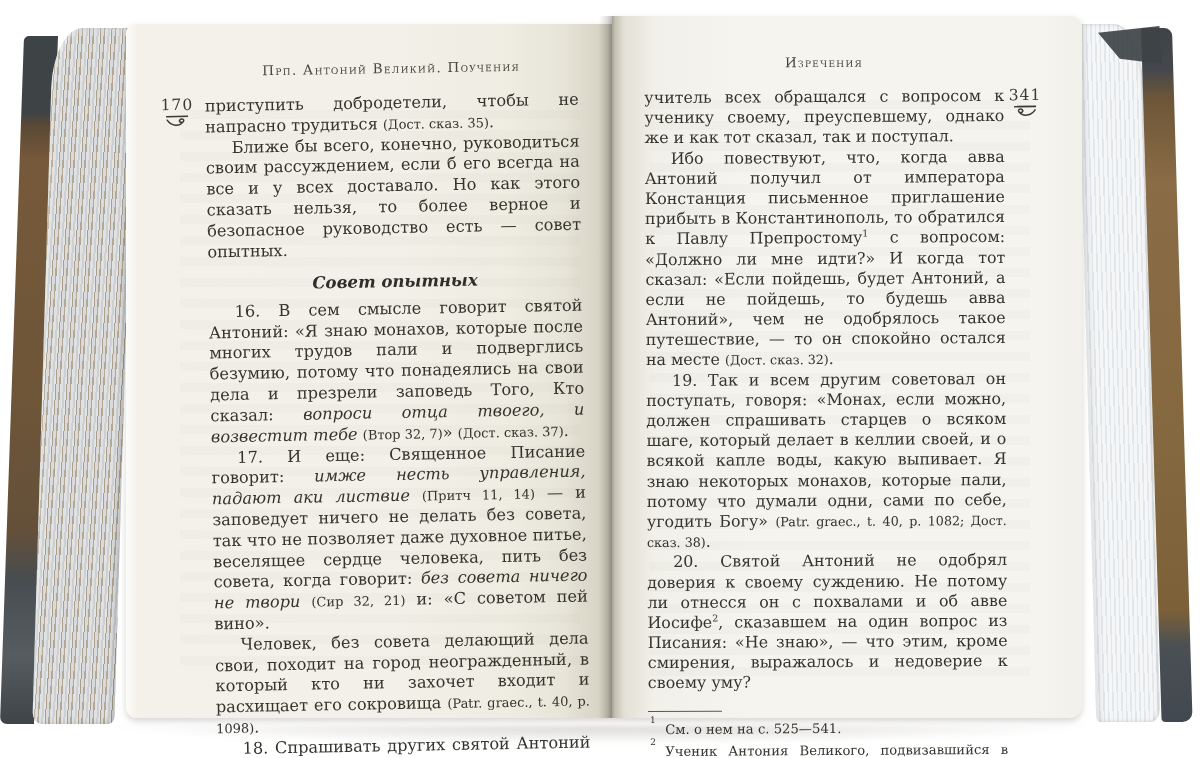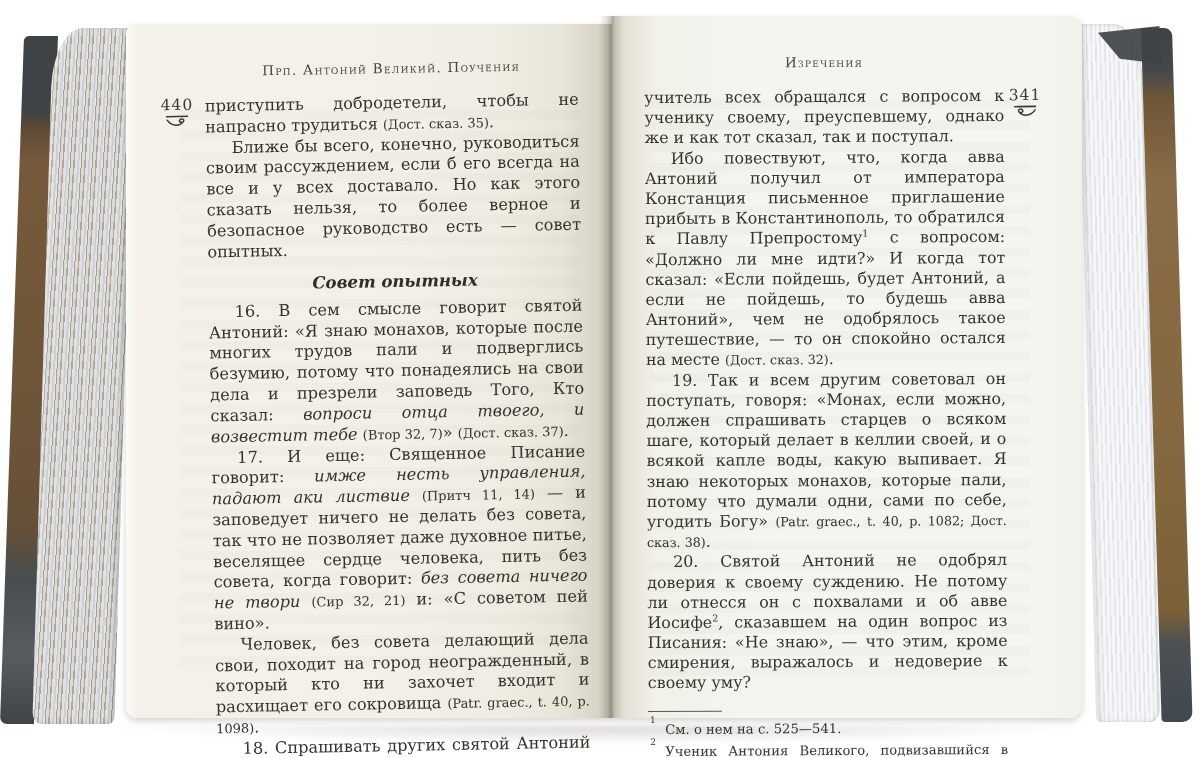--- a/index.html
+++ b/index.html
@@ -96,21 +96,21 @@
         <p class="para"><span>приступить добродетели, чтобы не напрасно трудиться </span><span class="ref">(Дост. сказ. 35)</span><span>.</span></p>
         <p class="para indent"><span>Ближе бы всего, конечно, руководиться своим рассуждением, если б его всегда на все и у всех доставало. Но как этого сказать нельзя, то более верное и безопасное руководство есть — совет опытных.</span></p>
         <div class="section-heading">Совет опытных</div>
         <p class="para indent"><span>16. В сем смысле говорит святой Антоний: «Я знаю монахов, которые после многих трудов пали и подверглись безумию, потому что понадеялись на свои дела и презрели заповедь Того, Кто сказал: </span><span class="italic">вопроси отца твоего, и возвестит тебе</span><span> </span><span class="ref">(Втор 32, 7)</span><span>» </span><span class="ref">(Дост. сказ. 37)</span><span>.</span></p>
         <p class="para indent"><span>17. И еще: Священное Писание говорит: </span><span class="italic">имже несть управления, падают аки листвие</span><span> </span><span class="ref">(Притч 11, 14)</span><span> — и заповедует ничего не делать без совета, так что не позволяет даже духовное питье, веселящее сердце человека, пить без совета, когда говорит: </span><span class="italic">без совета ничего не твори</span><span> </span><span class="ref">(Сир 32, 21)</span><span> и: «С советом пей вино».</span></p>
         <p class="para indent"><span>Человек, без совета делающий дела свои, походит на город неогражденный, в который кто ни захочет входит и расхищает его сокровища </span><span class="ref">(Patr. graec., t. 40, p. 1098)</span><span>.</span></p>
         <p class="para indent"><span>18. Спрашивать других святой Антоний считал столь спасительным делом, что даже сам</span></p>
       </div>
   </div>
   <div class="page-num pn-left">
-    <span>440</span>
+    <span>170</span>
     <svg width="24" height="12" viewBox="0 0 24 12">
       <line x1="1" y1="1.5" x2="23" y2="1.5" stroke="#3a3932" stroke-width="1.6"></line>
       <path d="M2 5 C 6 11, 14 12, 18 7 C 20 4.4, 16.5 3, 14.6 5 C 13.4 6.6, 15.6 8.2, 18 7" fill="none" stroke="#3a3932" stroke-width="1.5" stroke-linecap="round"></path>
     </svg>
   </div>
 
   <div class="right-text">
     <div class="running-header">Изречения</div>
     <div class="page-body">
         <p class="para"><span>учитель всех обращался с вопросом к ученику своему, преуспевшему, однако же и как тот сказал, так и поступал.</span></p>

